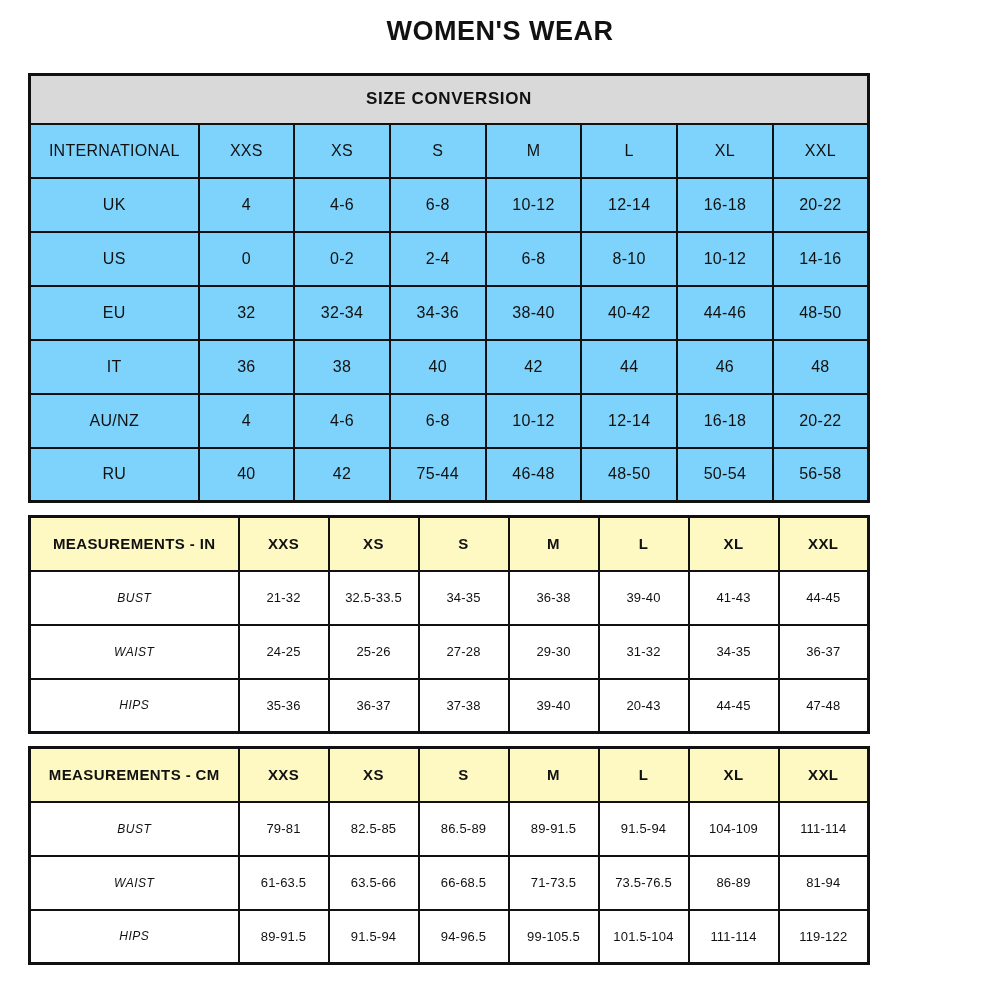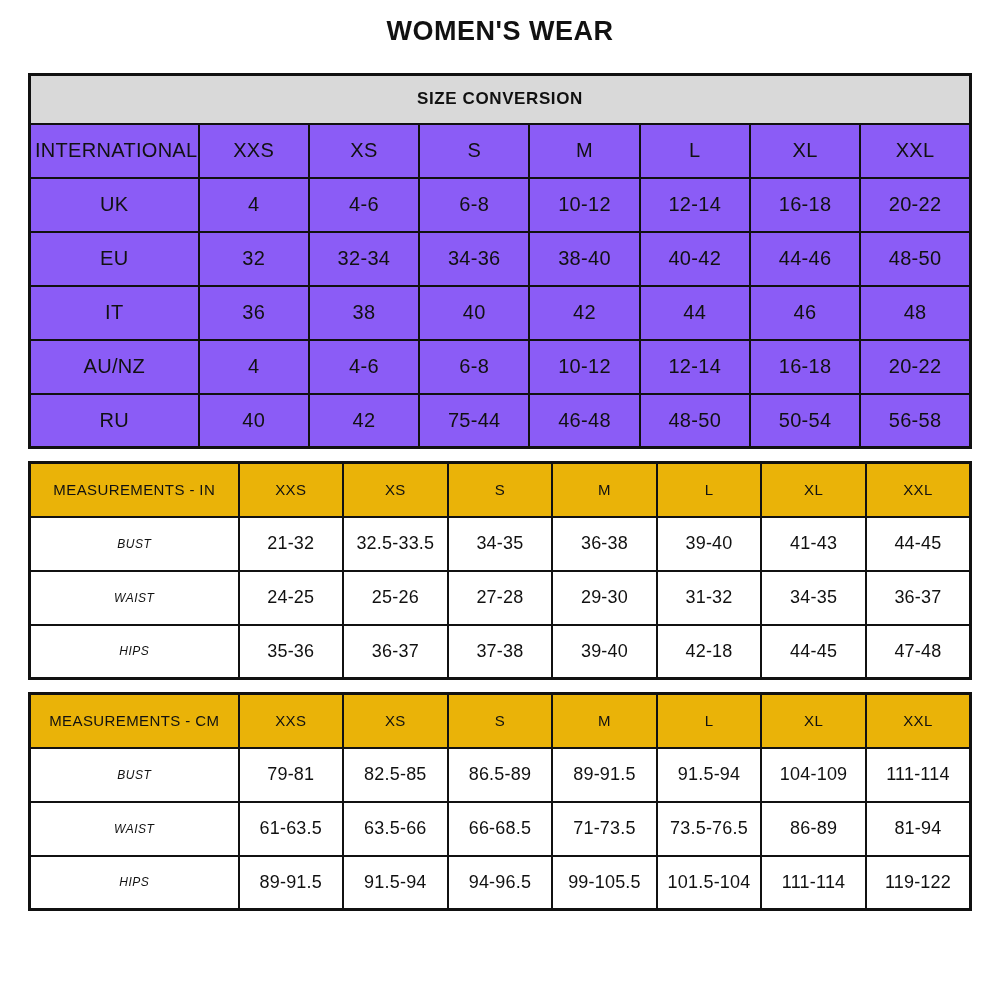--- a/index.html
+++ b/index.html
@@ -18,21 +18,21 @@
   h1.page-title {
     text-align: center;
     font-size: 27px;
     font-weight: 700;
     letter-spacing: 0.5px;
     margin: 4px 0 26px 0;
   }
   table.tbl {
     border-collapse: collapse;
     table-layout: fixed;
-    width: 944px;
+    width: 842px;
     border: 3px solid #111111;
     margin-bottom: 12px;
   }
   table.tbl:last-child { margin-bottom: 0; border-radius: 30px; }
   .tbl th, .tbl td {
     border: 2px solid #111111;
     text-align: center;
     vertical-align: middle;
     height: 54px;
     padding: 2px 4px;
@@ -40,35 +40,35 @@
   }
   
   .tbl-conv .caption {
     background: #d9d9d9;
     font-weight: 700;
     font-size: 17px;
     letter-spacing: 0.6px;
     height: 49px;
   }
   .tbl-conv td {
-    font-size: 20px;
+    font-size: 16px;
     letter-spacing: 0.3px;
-    background: #8b5cf6;
+    background: #7dd3fc;
   }
   
   .tbl-meas th {
-    background: #eab308;
-    font-weight: 400;
+    background: #fef9c3;
+    font-weight: 700;
     font-size: 15px;
     letter-spacing: 0.4px;
   }
   .tbl-meas th.meas-title { font-size: 15px; }
   .tbl-meas td {
     background: #ffffff;
-    font-size: 18px;
+    font-size: 13px;
     letter-spacing: 0.2px;
   }
   .tbl-meas td.lbl {
     font-size: 12px;
     letter-spacing: 0.5px;
     font-style: italic;
   }
 </style>
 </head>
 <body>
@@ -106,20 +106,30 @@
         </tr>
         <tr>
           <td>UK</td>
           <td>4</td>
           <td>4-6</td>
           <td>6-8</td>
           <td>10-12</td>
           <td>12-14</td>
           <td>16-18</td>
           <td>20-22</td>
+        </tr>
+        <tr>
+          <td>US</td>
+          <td>0</td>
+          <td>0-2</td>
+          <td>2-4</td>
+          <td>6-8</td>
+          <td>8-10</td>
+          <td>10-12</td>
+          <td>14-16</td>
         </tr>
         <tr>
           <td>EU</td>
           <td>32</td>
           <td>32-34</td>
           <td>34-36</td>
           <td>38-40</td>
           <td>40-42</td>
           <td>44-46</td>
           <td>48-50</td>
@@ -200,21 +210,21 @@
           <td class="val">31-32</td>
           <td class="val">34-35</td>
           <td class="val">36-37</td>
         </tr>
         <tr>
           <td class="lbl">HIPS</td>
           <td class="val">35-36</td>
           <td class="val">36-37</td>
           <td class="val">37-38</td>
           <td class="val">39-40</td>
-          <td class="val">42-18</td>
+          <td class="val">20-43</td>
           <td class="val">44-45</td>
           <td class="val">47-48</td>
         </tr>
       </tbody>
   </table>
 
   <table class="tbl tbl-meas">
     <colgroup>
       <col style="width:209px">
       <col>

